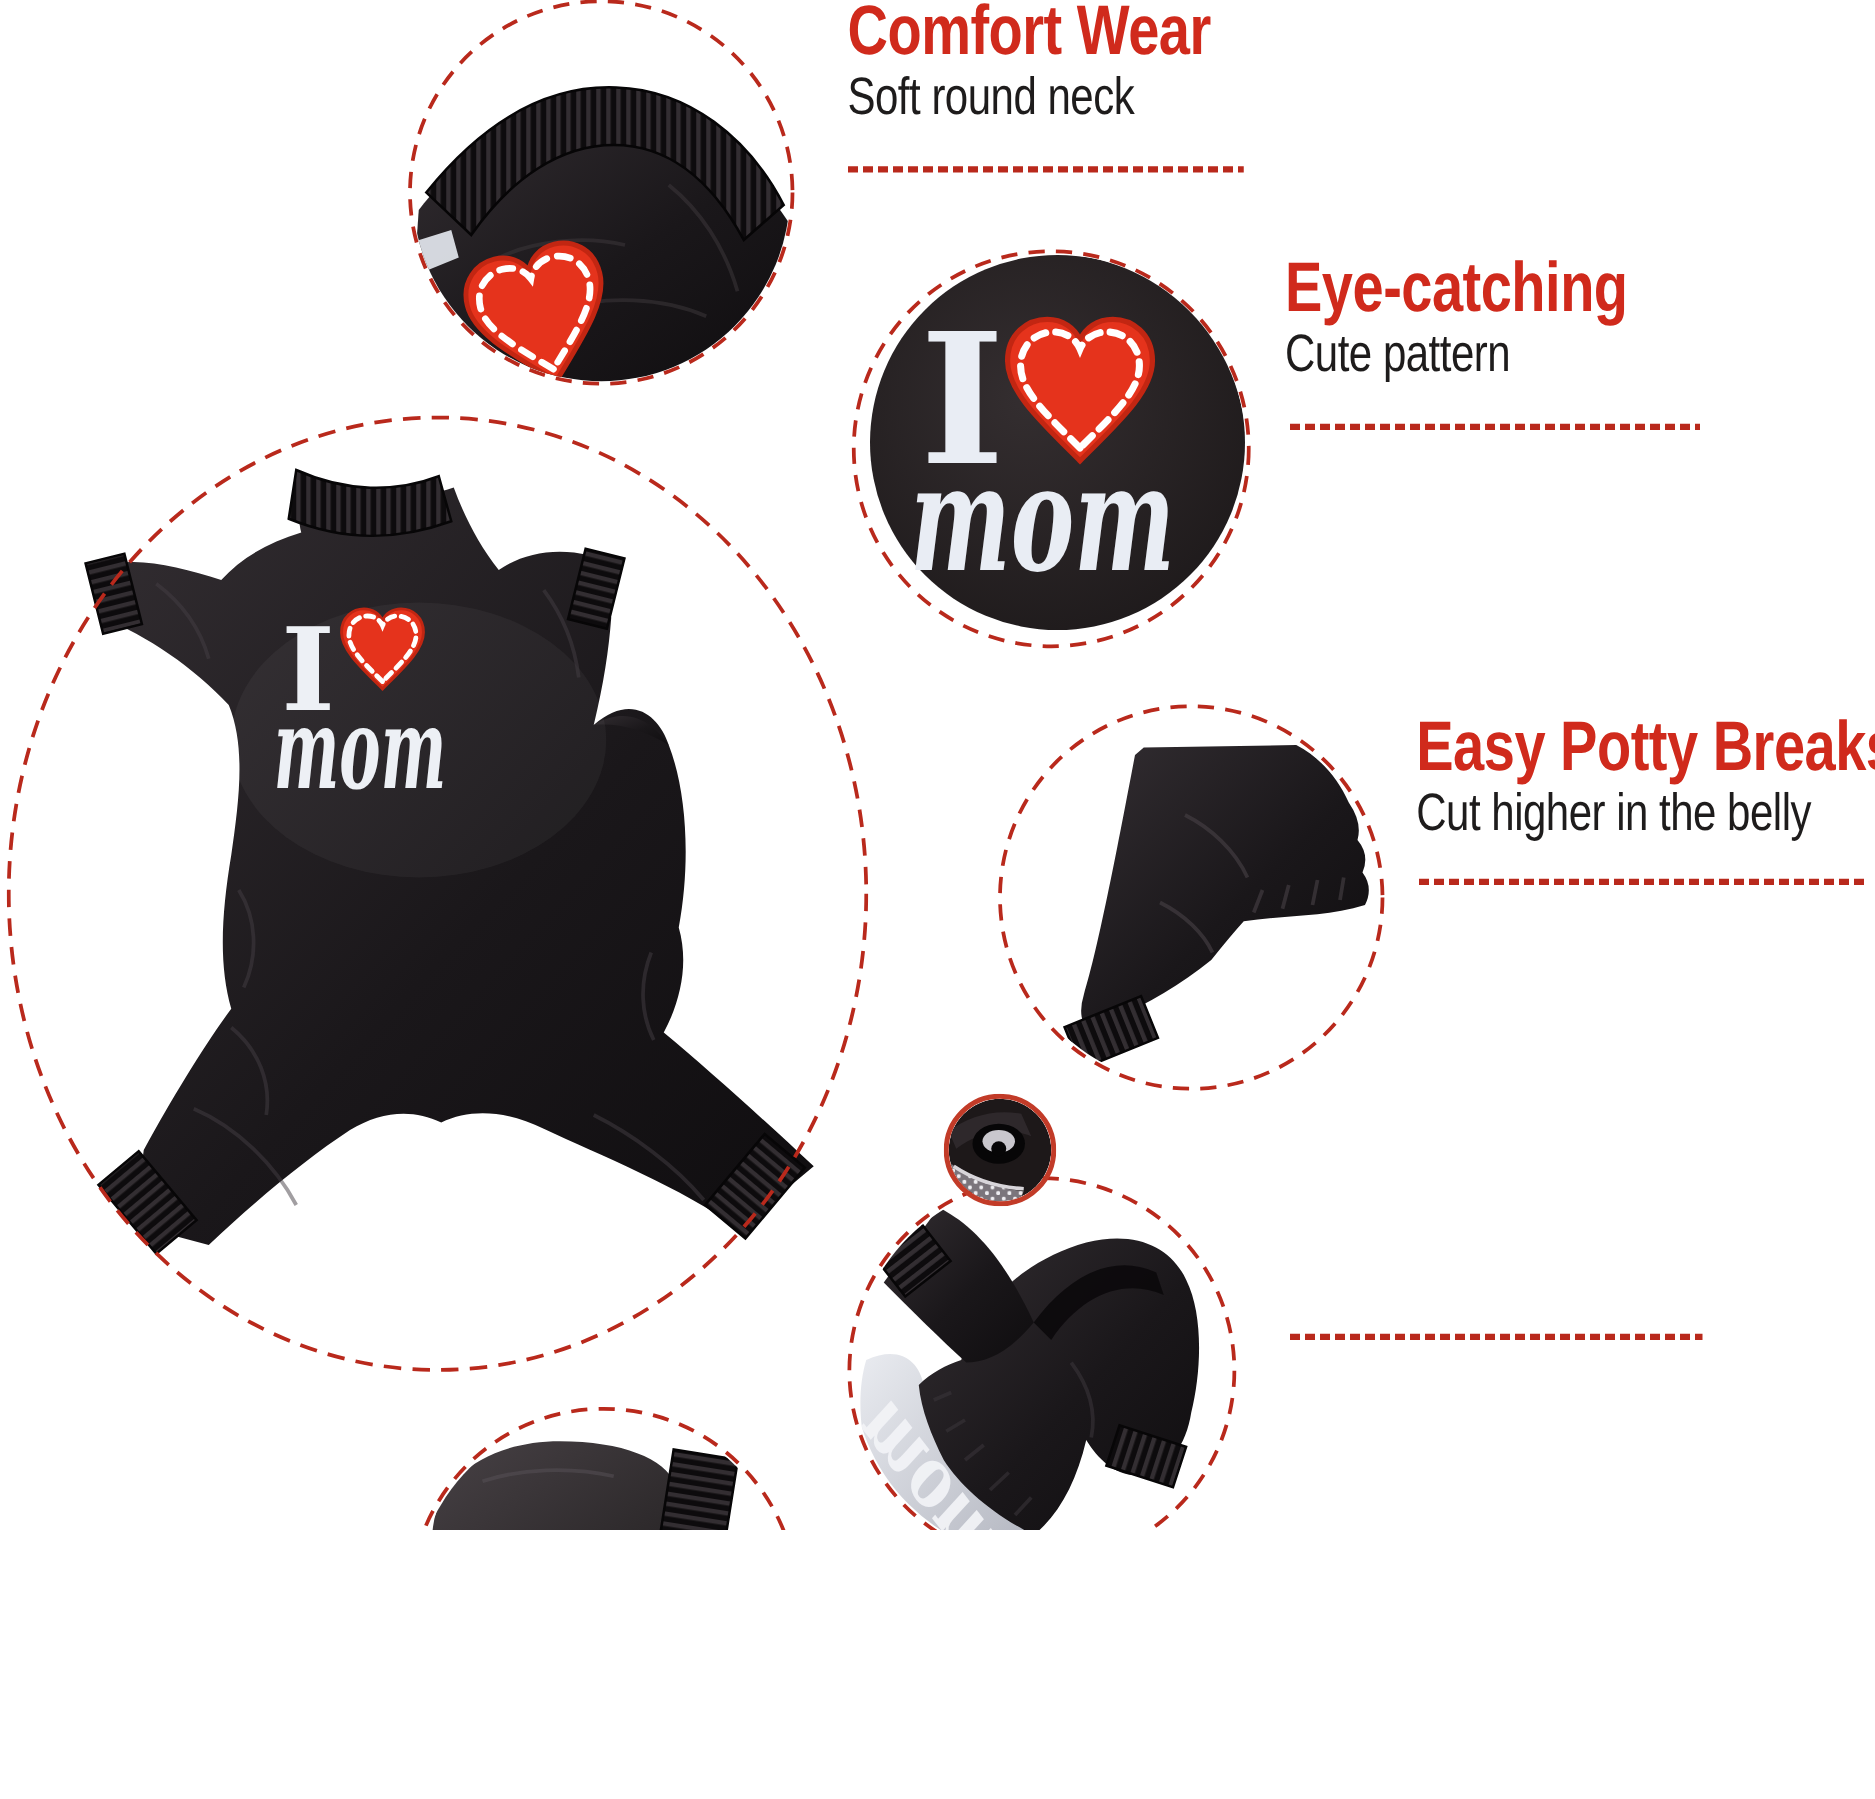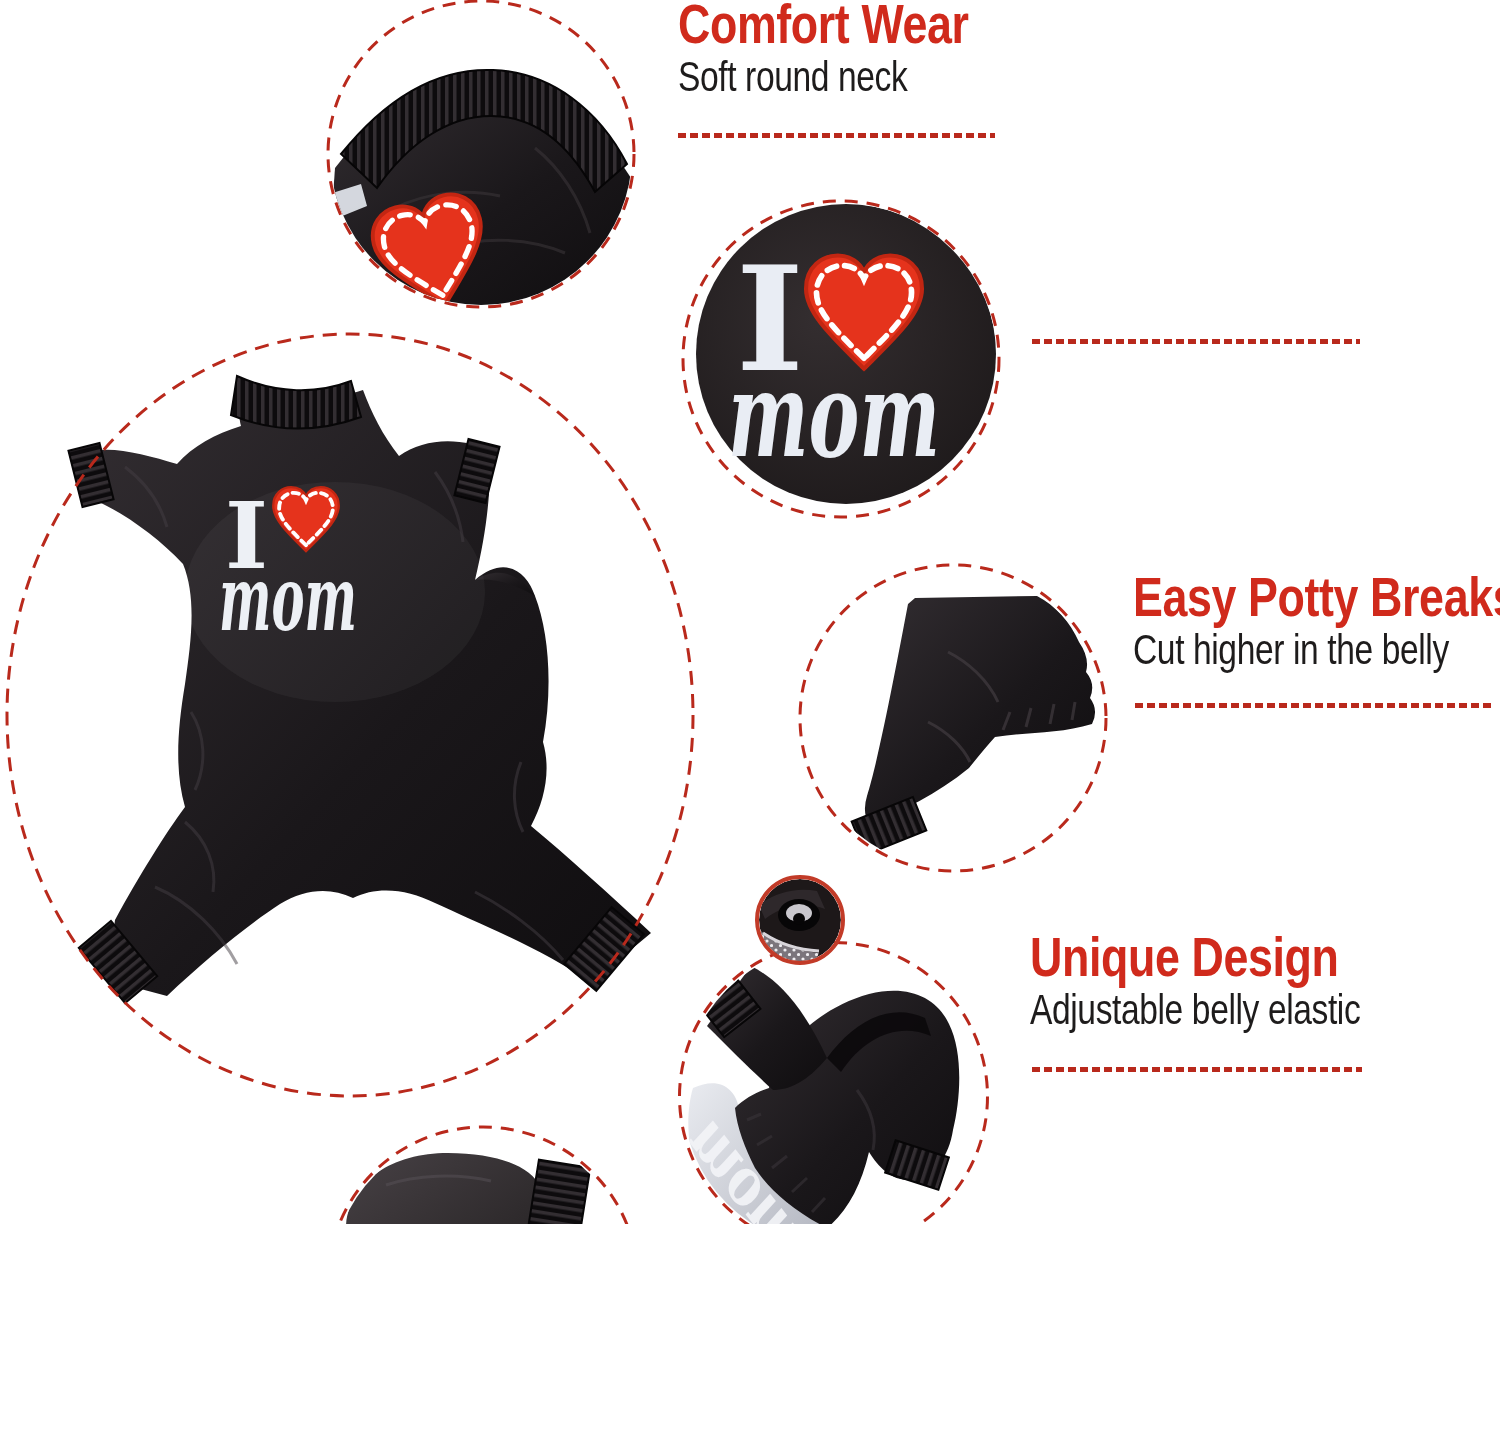--- a/index.html
+++ b/index.html
@@ -107,20 +107,24 @@
       <text x="56" y="172" font-size="145" font-weight="bold" fill="#e9edf4">I</text>
       <g transform="translate(115,52) scale(1.38)">
         <use href="#heartPath" fill="#e5331c" stroke="#c22612" stroke-width="3"></use>
         <use href="#heartPath" transform="translate(9,8) scale(0.82)" fill="none" stroke="#ffffff" stroke-width="5" stroke-dasharray="9 7" stroke-linecap="round"></use>
       </g>
       <text x="48" y="258" font-size="118" font-weight="bold" font-style="italic" textLength="212" lengthAdjust="spacingAndGlyphs" fill="#e9edf4">mom</text>
     </g>
     <circle cx="161" cy="161" r="158" fill="none" stroke="#b9291c" stroke-width="3" stroke-dasharray="13 9"></circle>
   </svg>
 
+  <div class="feature-block" style="left:1028px;top:202px">
+    <h2 class="feature-title">Eye-catching</h2>
+    <p class="feature-subtitle">Cute pattern</p>
+  </div>
   <div class="dashed-divider" style="left:1032px;top:339px;width:328px"></div>
 
   <svg class="abs" style="left:5px;top:332px" width="690" height="766" viewBox="0 0 690 766">
     <g>
       <path fill="url(#gFab)" d="M 244 52
            C 236 64 232 80 236 94
            C 210 102 188 114 172 132
            C 146 124 116 116 95 118
            L 78 163
            C 112 176 150 202 178 232
@@ -245,24 +249,20 @@
       <path fill="#2e282b" d="M 4 30 C 20 18 40 12 62 16 L 70 34 C 50 26 28 30 10 44 Z"></path>
       <path fill="url(#mesh)" d="M 6 56 C 24 70 44 76 64 78 L 58 92 L 8 90 Z"></path>
       <path d="M 8 58 C 26 70 46 75 64 76" stroke="#d8d5da" stroke-width="3" fill="none"></path>
       <ellipse cx="44" cy="40" rx="21" ry="16" fill="#070607"></ellipse>
       <ellipse cx="44" cy="38" rx="13" ry="9" fill="#c9c7cd"></ellipse>
       <circle cx="44" cy="44" r="6" fill="#070607"></circle>
     </g>
     <circle cx="45" cy="45" r="43" fill="none" stroke="#c23b28" stroke-width="4"></circle>
   </svg>
 
-  <div class="feature-block" style="left:1030px;top:929px">
-    <h2 class="feature-title">Unique Design</h2>
-    <p class="feature-subtitle">Adjustable belly elastic</p>
-  </div>
   <div class="dashed-divider" style="left:1032px;top:1067px;width:330px"></div>
 
   <svg class="abs" style="left:326px;top:1125px" width="314" height="314" viewBox="0 0 314 314">
     <defs>
         <clipPath id="clipWear">
           <circle cx="157" cy="157" r="152"></circle>
         </clipPath>
       </defs>
     <g clip-path="url(#clipWear)">
       <path fill="url(#gSuede)" d="M 20 100 C 24 56 66 28 122 28 C 172 28 206 42 214 62 L 214 140 C 192 158 152 166 112 162 C 62 158 26 136 20 100 Z"></path>

